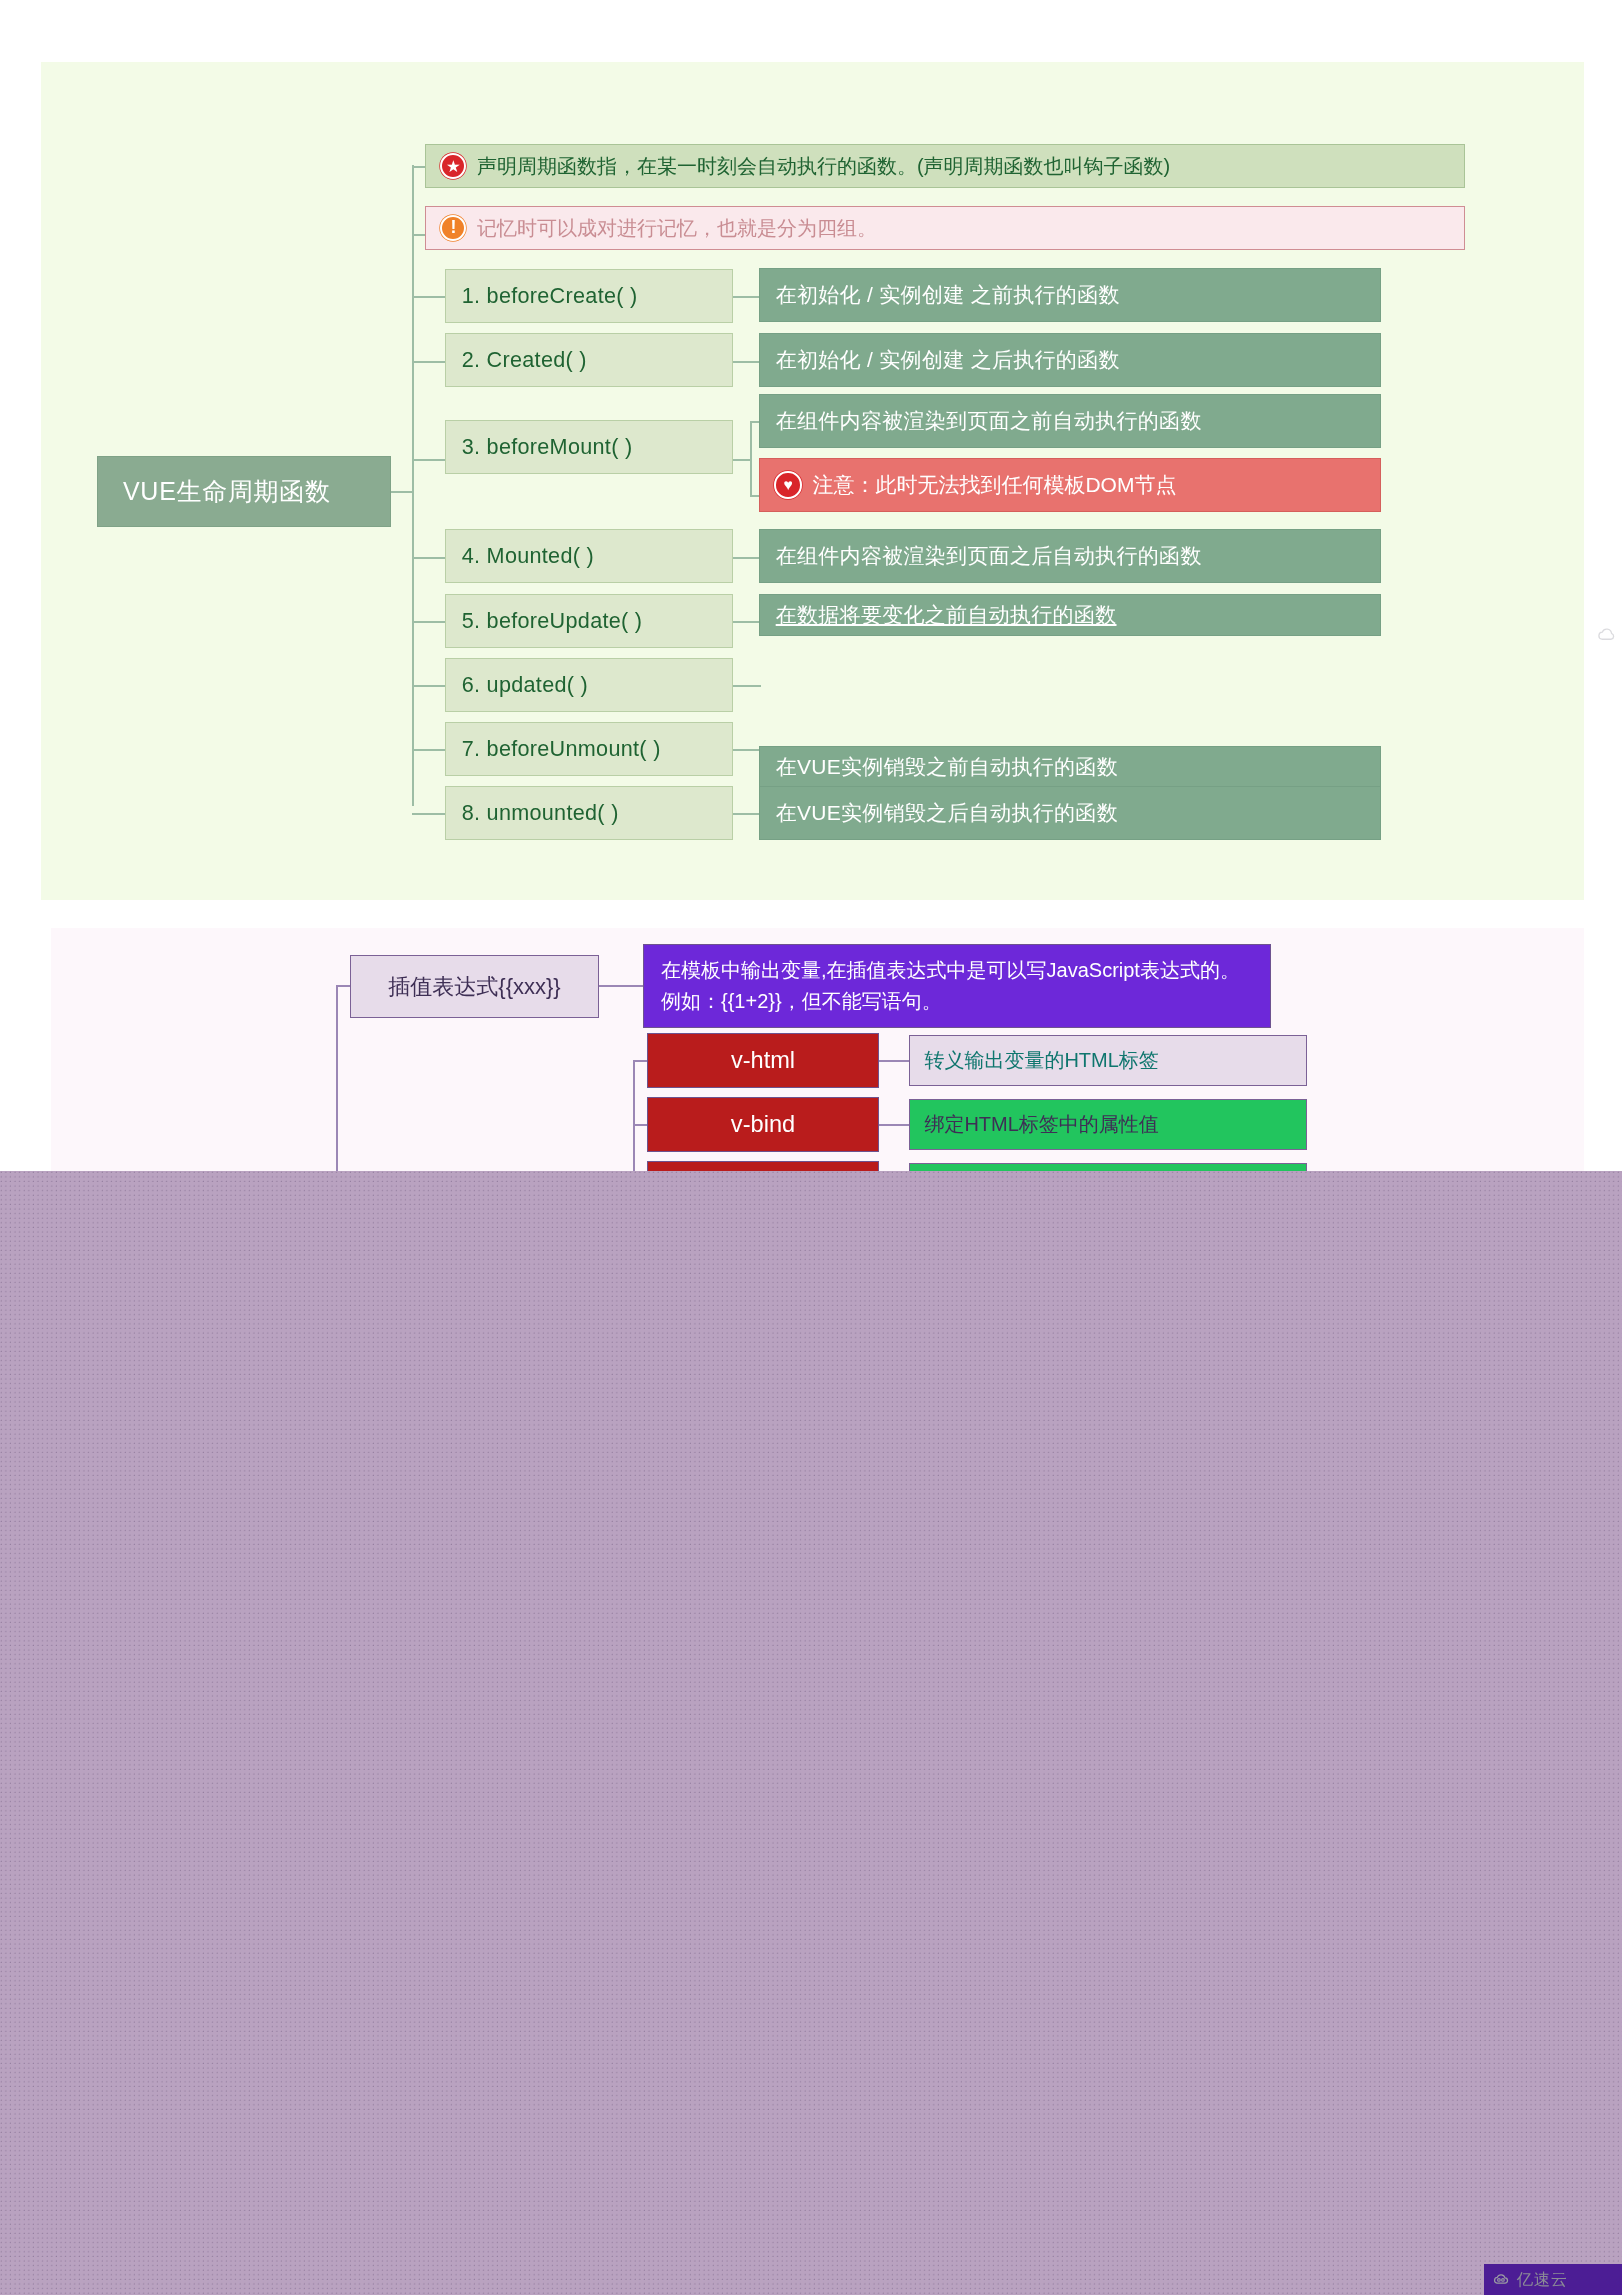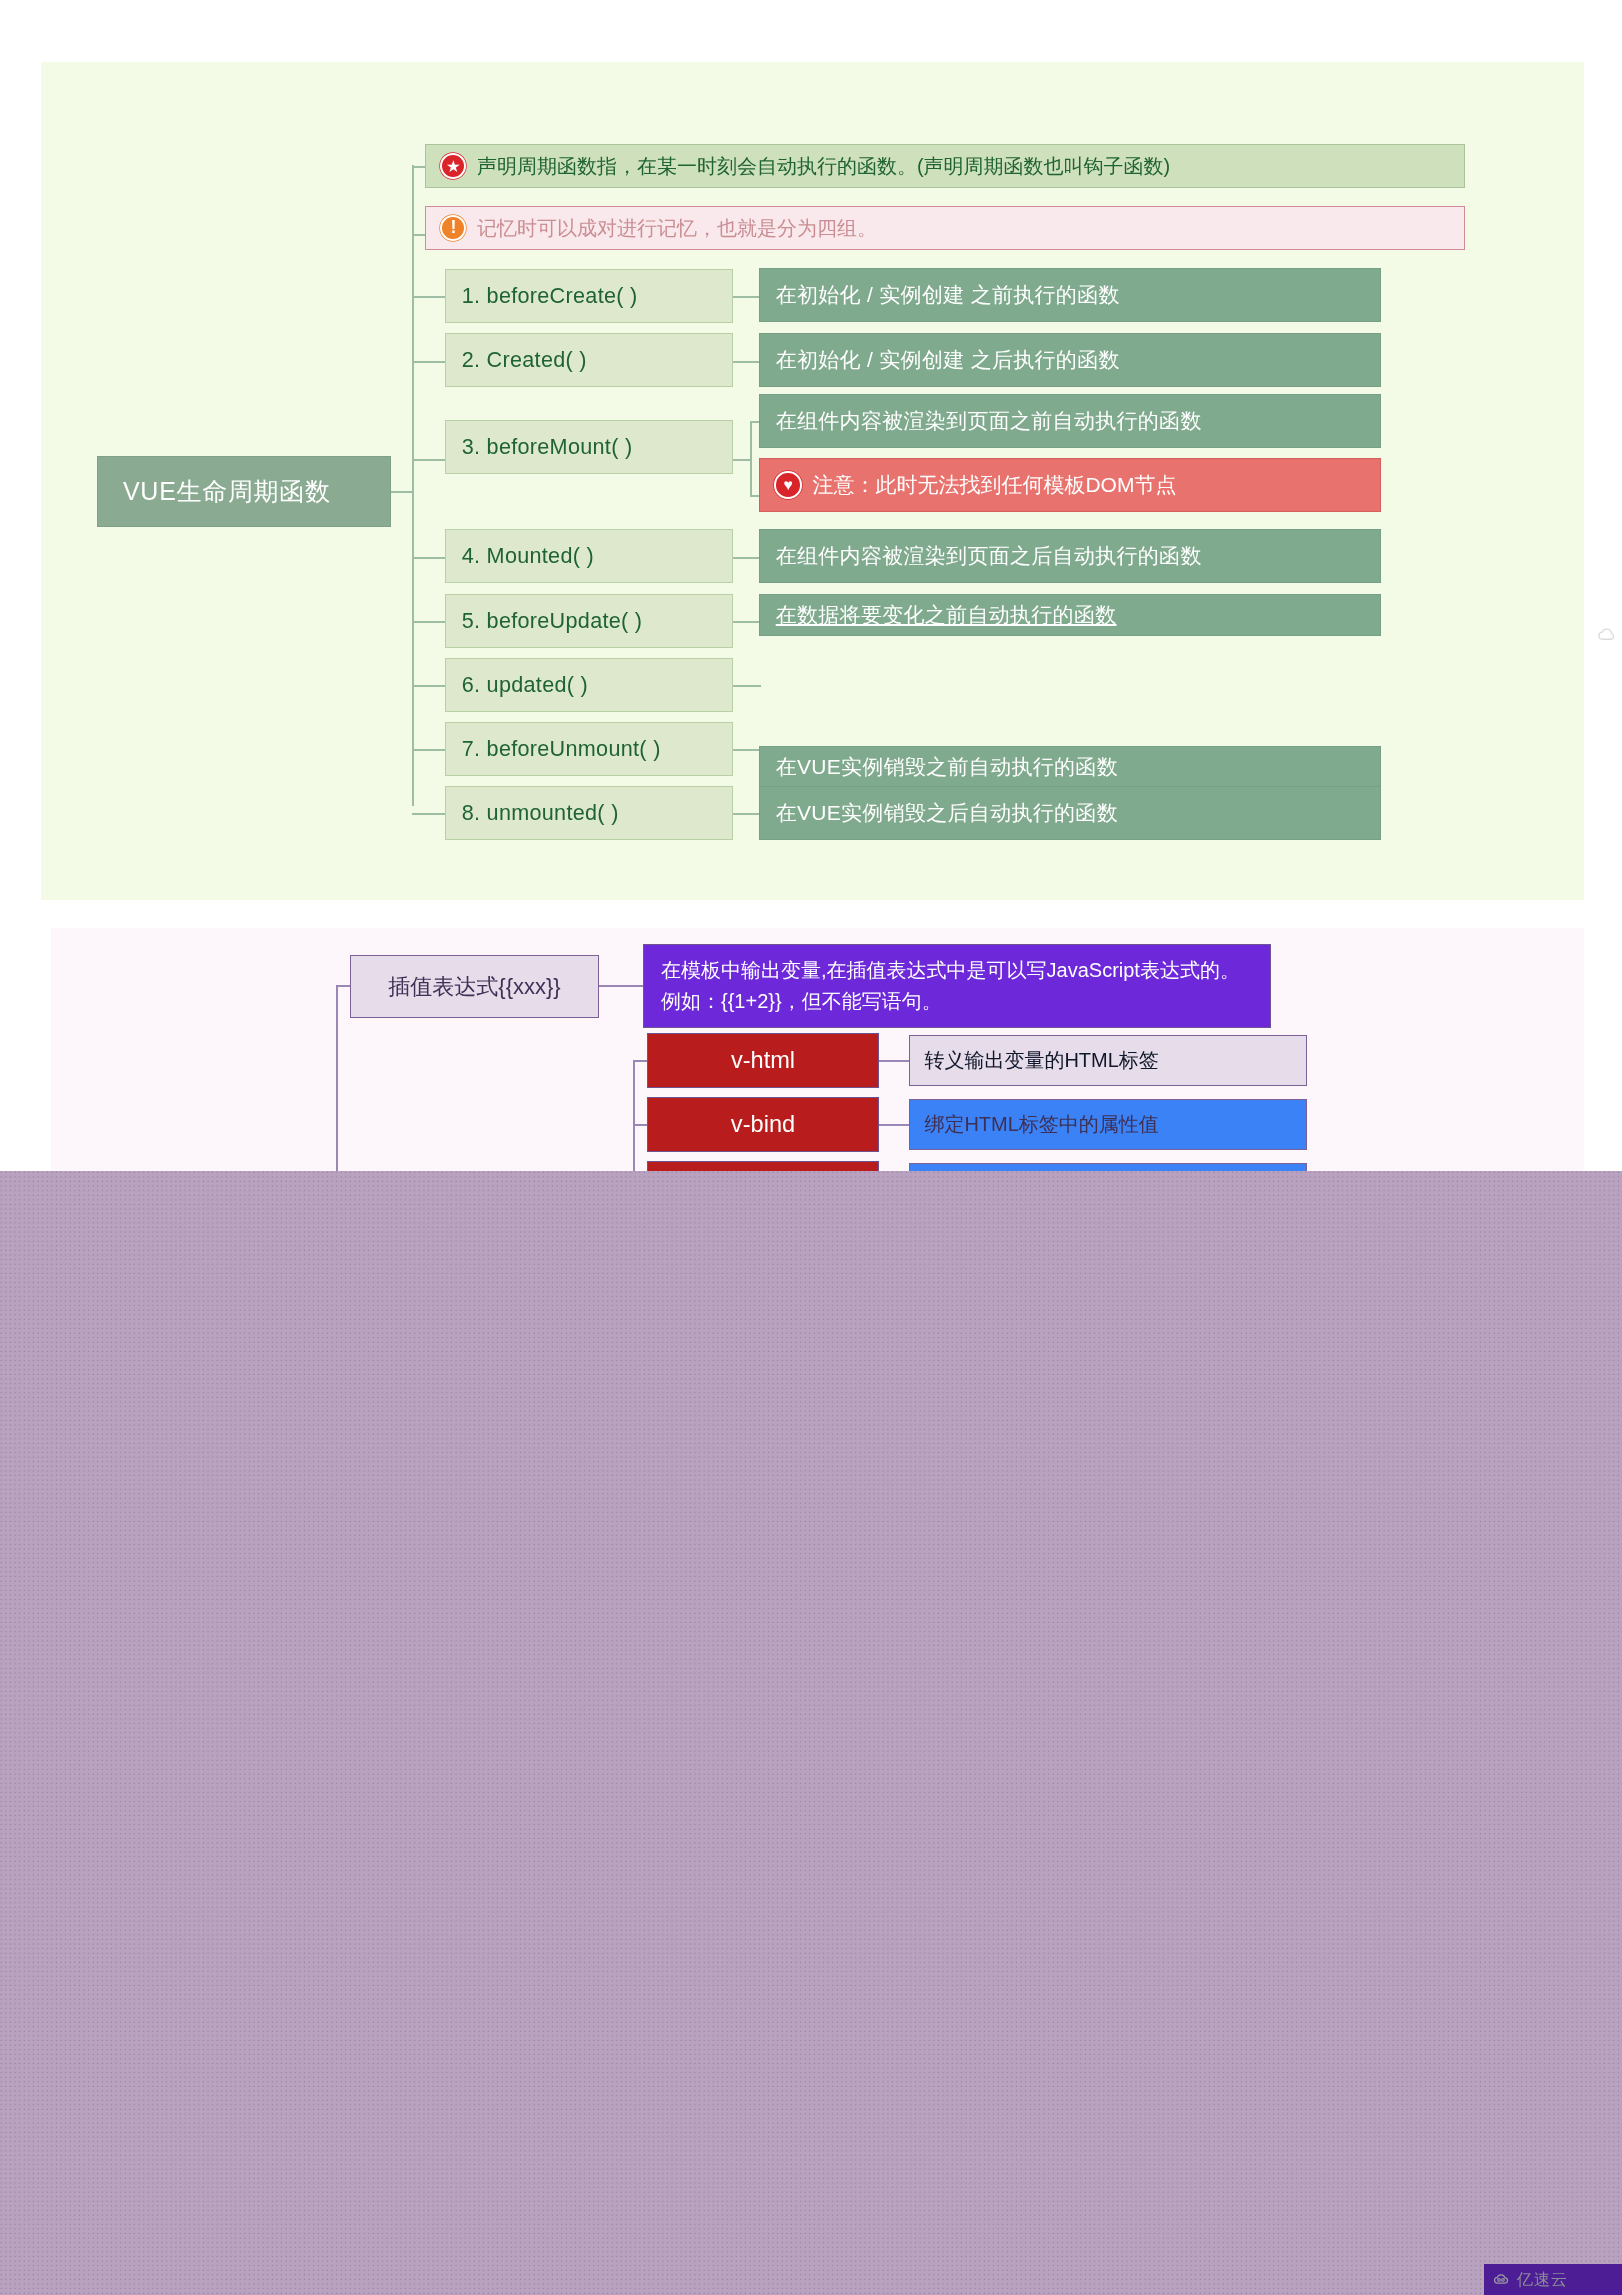--- a/index.html
+++ b/index.html
@@ -259,26 +259,26 @@
     font-size: 20px;
     line-height: 1.55;
   }
   .p-desc-light {
     position: absolute;
     background: #e7dcea;
     border: 1.3px solid #7b6196;
     display: flex;
     align-items: center;
     padding-left: 14.4px;
-    color: #0f172a;
+    color: #0f766e;
     font-size: 20px;
   }
   .p-desc-light2 {
     position: absolute;
-    background: #3b82f6;
+    background: #22c55e;
     border: 1.3px solid #7b6196;
     display: flex;
     align-items: center;
     padding-left: 14.4px;
     color: #3e2f55;
     font-size: 20px;
   }
 
   
   #overlay {

